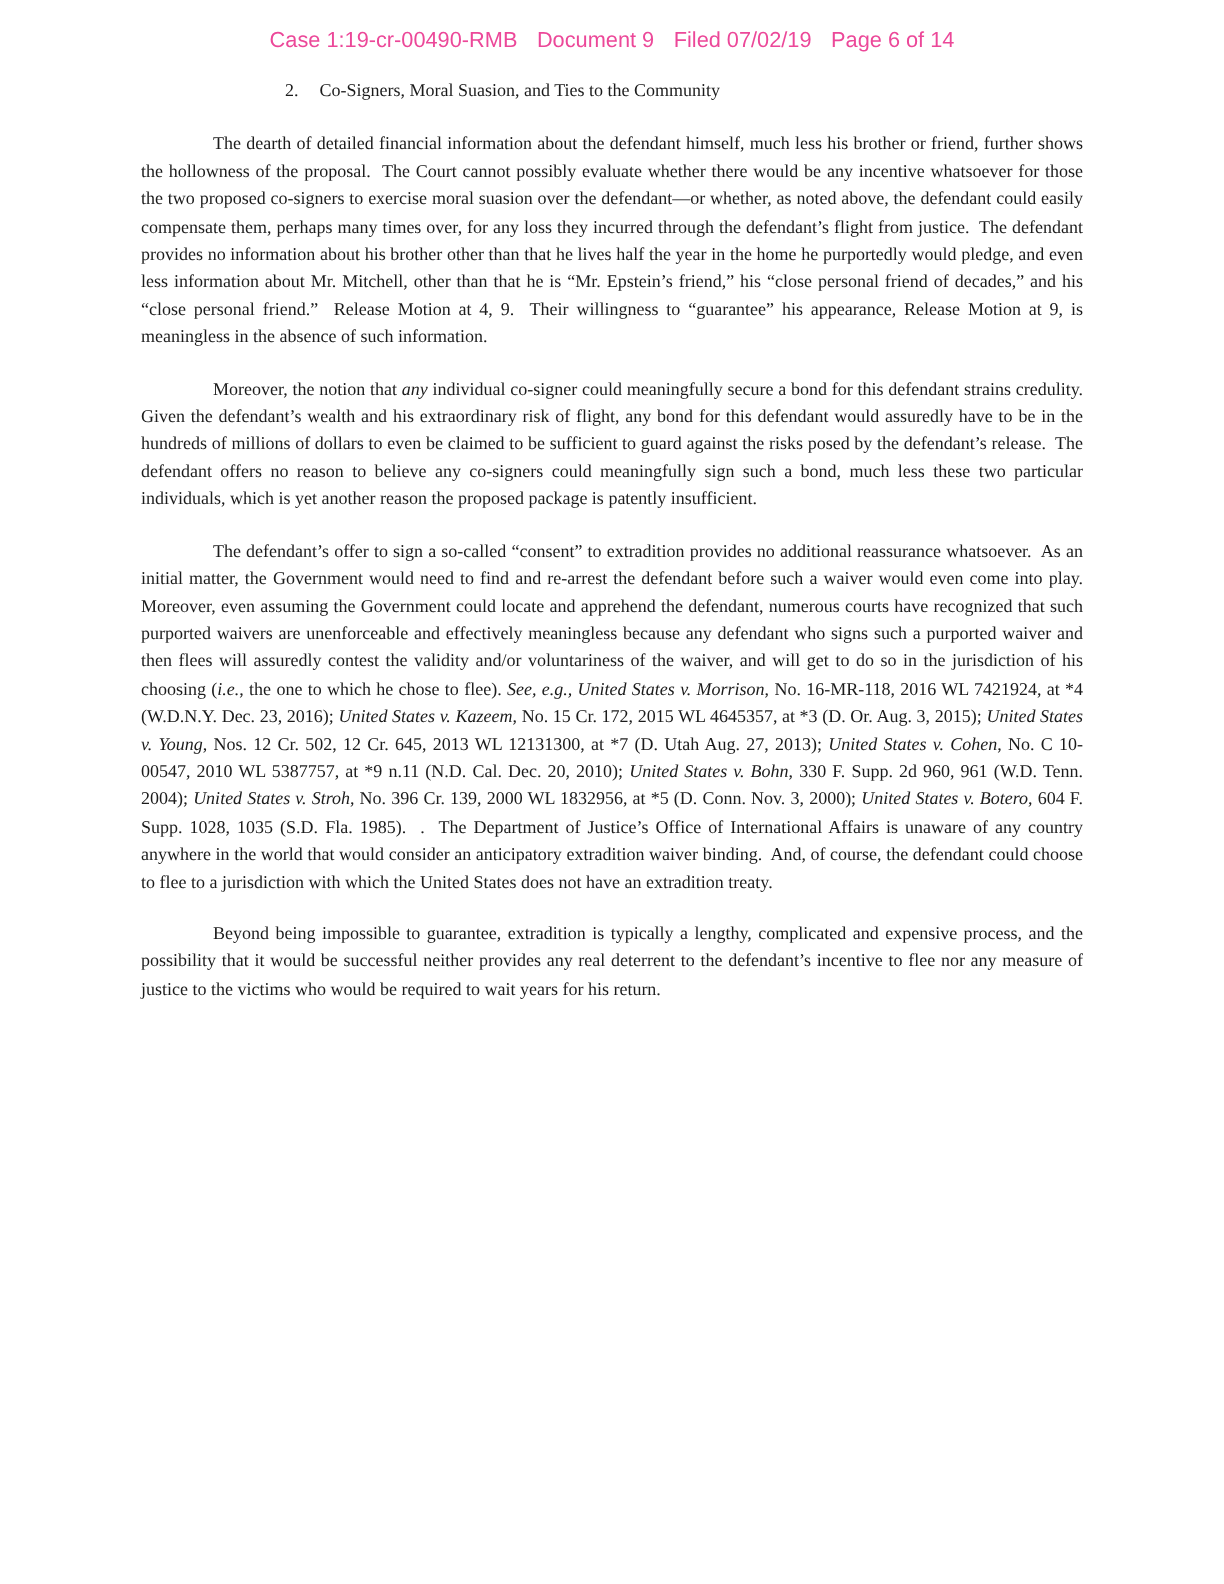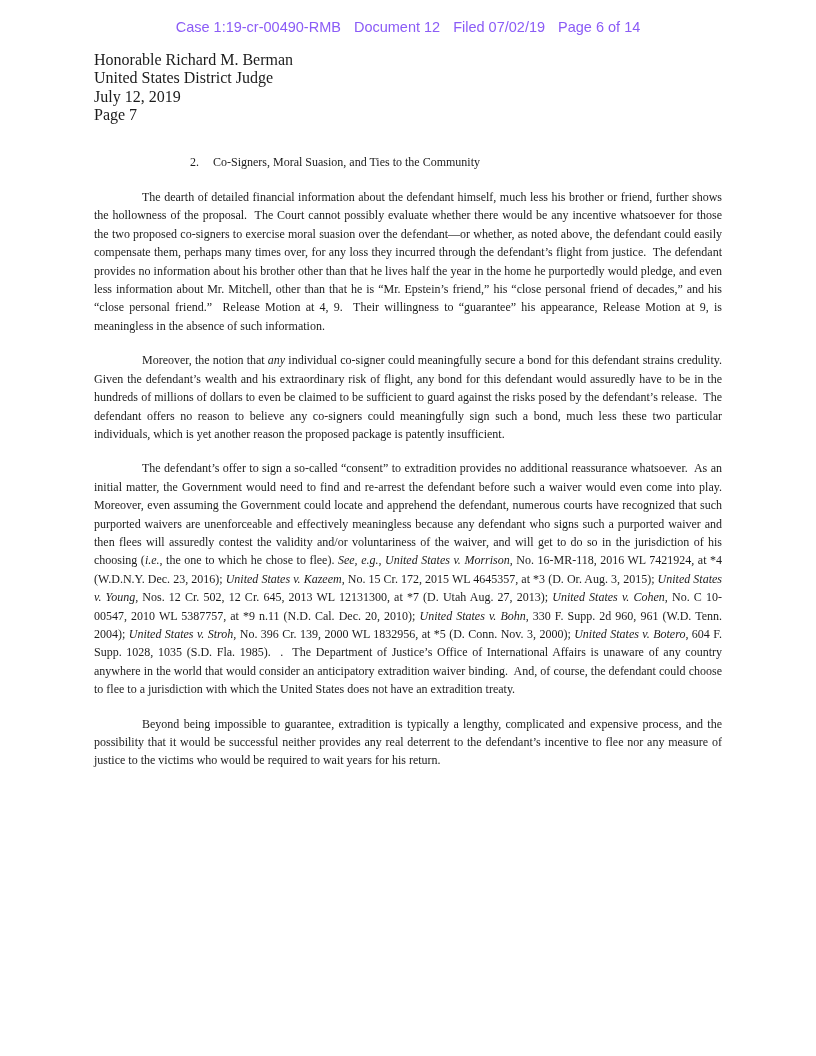--- a/index.html
+++ b/index.html
@@ -35,31 +35,25 @@
     text-align: justify;
     text-indent: 48px;
     white-space: pre-wrap;
   }
   .para i { font-style: italic; }
 </style>
 </head>
 <body>
 
 <div class="page">
-  <div class="stamp" style="color: #8b5cf6;">
+  <div class="stamp" style="color: #ec4899;">
       <span>Case 1:19-cr-00490-RMB</span>
-      <span>Document 12</span>
+      <span>Document 9</span>
       <span>Filed 07/02/19</span>
       <span>Page 6 of 14</span>
-    </div>
-  <div class="address">
-      <div>Honorable Richard M. Berman</div>
-      <div>United States District Judge</div>
-      <div>July 12, 2019</div>
-      <div>Page 7</div>
     </div>
   <div class="doc-body">
       <div class="heading"><span class="hnum">2.</span><span class="htext">Co-Signers, Moral Suasion, and Ties to the Community</span></div>
       <p class="para"><span>The dearth of detailed financial information about the defendant himself, much less his brother or friend, further shows the hollowness of the proposal.  The Court cannot possibly evaluate whether there would be any incentive whatsoever for those the two proposed co-signers to exercise moral suasion over the defendant—or whether, as noted above, the defendant could easily compensate them, perhaps many times over, for any loss they incurred through the defendant’s flight from justice.  The defendant provides no information about his brother other than that he lives half the year in the home he purportedly would pledge, and even less information about Mr. Mitchell, other than that he is “Mr. Epstein’s friend,” his “close personal friend of decades,” and his “close personal friend.”  Release Motion at 4, 9.  Their willingness to “guarantee” his appearance, Release Motion at 9, is meaningless in the absence of such information.</span></p>
       <p class="para"><span>Moreover, the notion that </span><i>any</i><span> individual co-signer could meaningfully secure a bond for this defendant strains credulity.  Given the defendant’s wealth and his extraordinary risk of flight, any bond for this defendant would assuredly have to be in the hundreds of millions of dollars to even be claimed to be sufficient to guard against the risks posed by the defendant’s release.  The defendant offers no reason to believe any co-signers could meaningfully sign such a bond, much less these two particular individuals, which is yet another reason the proposed package is patently insufficient.</span></p>
       <p class="para"><span>The defendant’s offer to sign a so-called “consent” to extradition provides no additional reassurance whatsoever.  As an initial matter, the Government would need to find and re-arrest the defendant before such a waiver would even come into play.  Moreover, even assuming the Government could locate and apprehend the defendant, numerous courts have recognized that such purported waivers are unenforceable and effectively meaningless because any defendant who signs such a purported waiver and then flees will assuredly contest the validity and/or voluntariness of the waiver, and will get to do so in the jurisdiction of his choosing (</span><i>i.e.</i><span>, the one to which he chose to flee). </span><i>See, e.g.,</i><span> </span><i>United States v. Morrison</i><span>, No. 16-MR-118, 2016 WL 7421924, at *4 (W.D.N.Y. Dec. 23, 2016); </span><i>United States v. Kazeem</i><span>, No. 15 Cr. 172, 2015 WL 4645357, at *3 (D. Or. Aug. 3, 2015); </span><i>United States v. Young</i><span>, Nos. 12 Cr. 502, 12 Cr. 645, 2013 WL 12131300, at *7 (D. Utah Aug. 27, 2013); </span><i>United States v. Cohen</i><span>, No. C 10-00547, 2010 WL 5387757, at *9 n.11 (N.D. Cal. Dec. 20, 2010); </span><i>United States v. Bohn</i><span>, 330 F. Supp. 2d 960, 961 (W.D. Tenn. 2004); </span><i>United States v. Stroh</i><span>, No. 396 Cr. 139, 2000 WL 1832956, at *5 (D. Conn. Nov. 3, 2000); </span><i>United States v. Botero</i><span>, 604 F. Supp. 1028, 1035 (S.D. Fla. 1985).  .  The Department of Justice’s Office of International Affairs is unaware of any country anywhere in the world that would consider an anticipatory extradition waiver binding.  And, of course, the defendant could choose to flee to a jurisdiction with which the United States does not have an extradition treaty.</span></p>
       <p class="para"><span>Beyond being impossible to guarantee, extradition is typically a lengthy, complicated and expensive process, and the possibility that it would be successful neither provides any real deterrent to the defendant’s incentive to flee nor any measure of justice to the victims who would be required to wait years for his return.</span></p>
     </div>
 </div>
 

